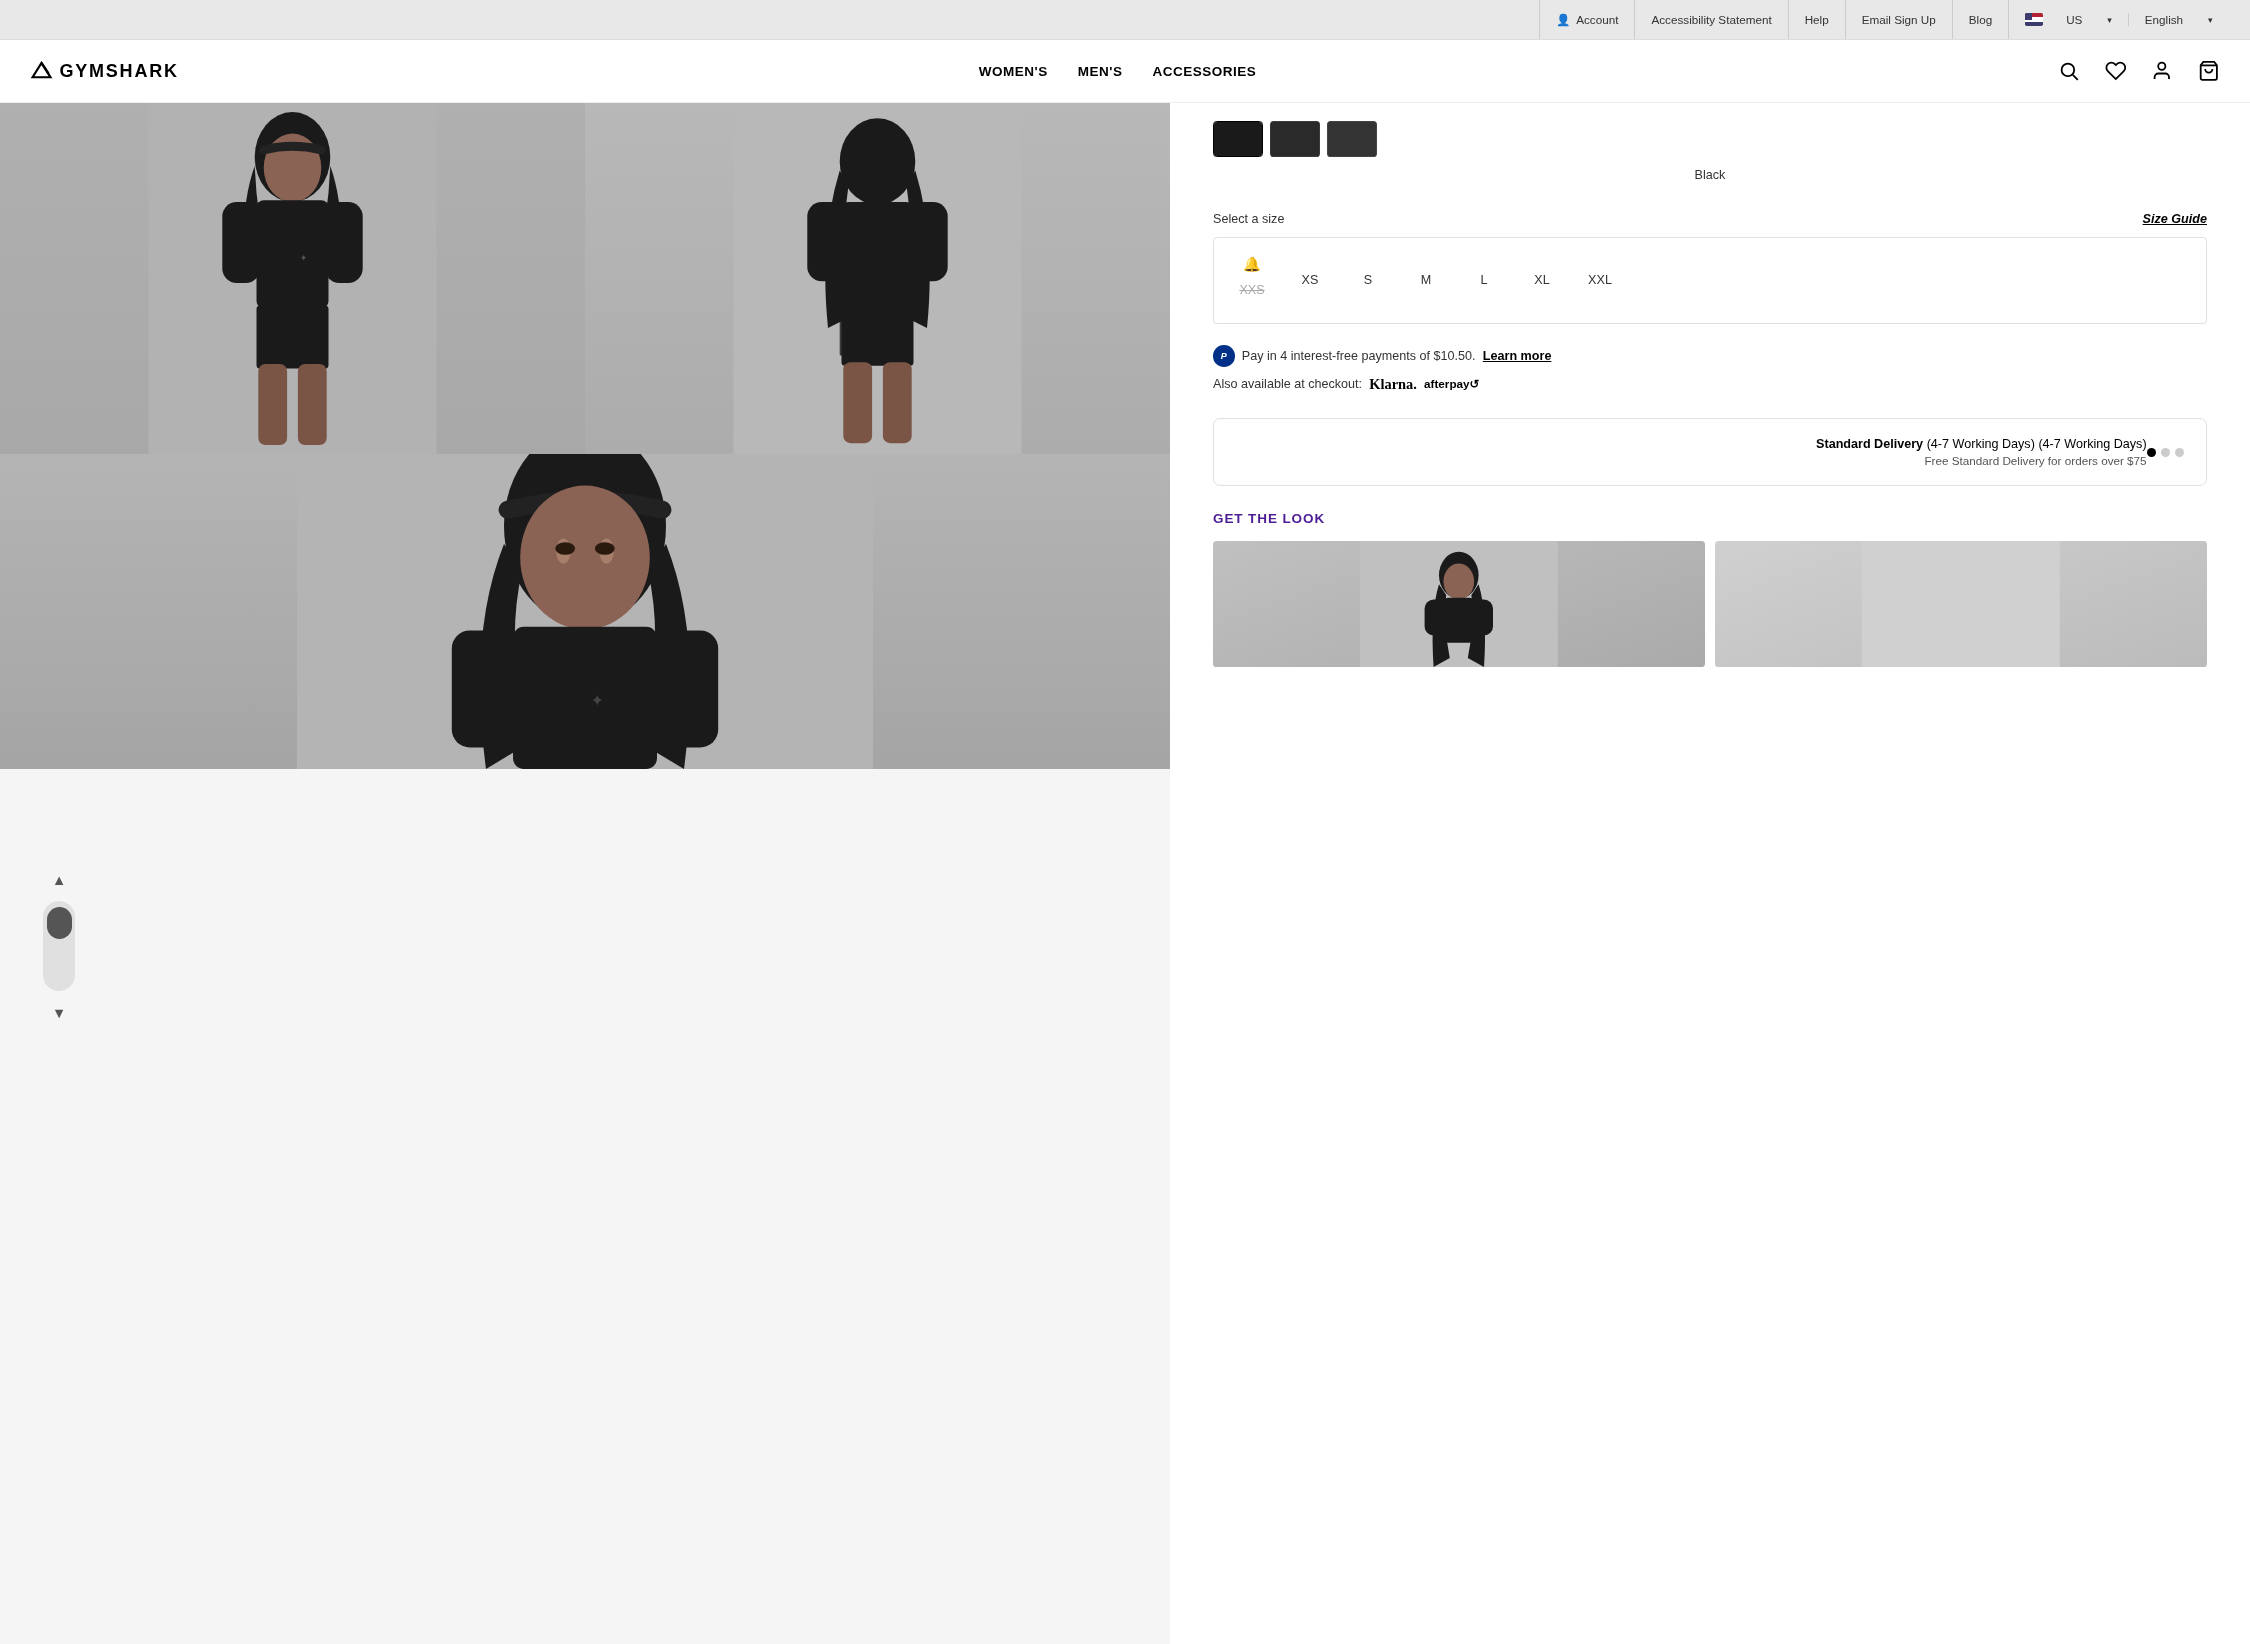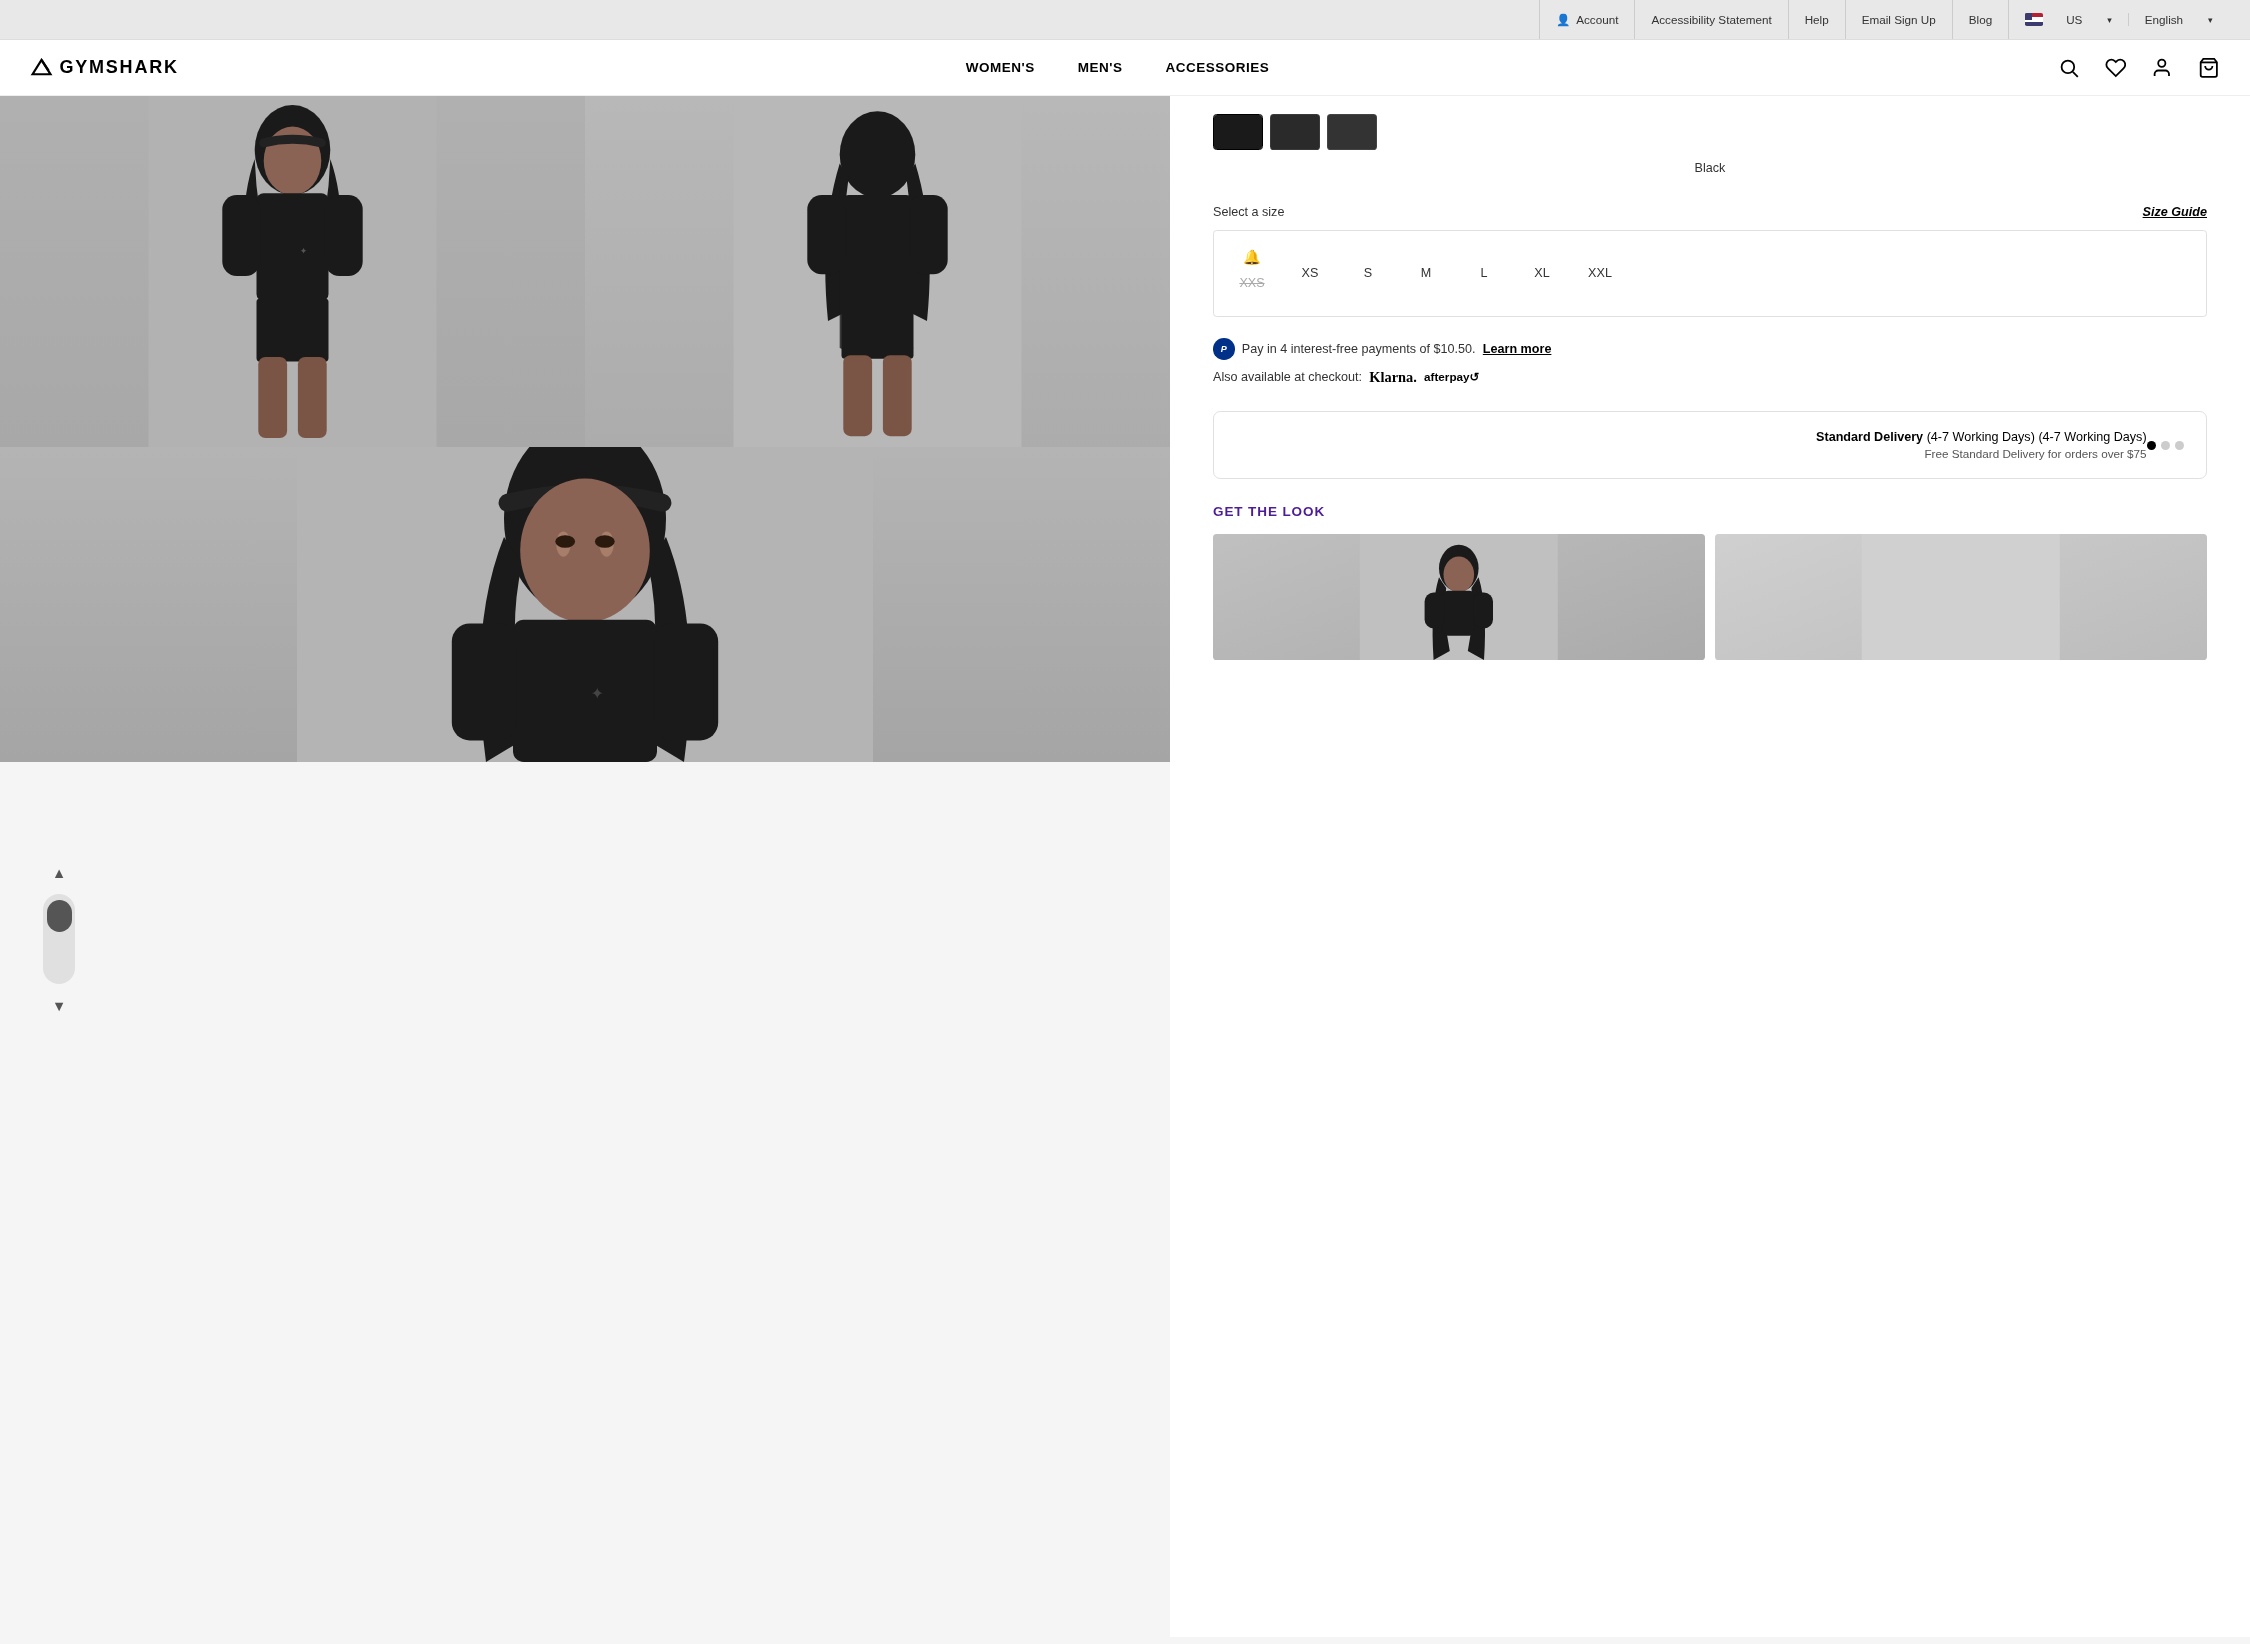--- a/index.html
+++ b/index.html
@@ -56,37 +56,37 @@
     }
     .chevron { font-size: 9px; margin-left: 1.8px; }
 
     
     .main-header {
       background: #fff;
       display: flex;
       align-items: center;
       justify-content: space-between;
       padding: 0 29px;
-      height: 56px;
+      height: 63px;
       border-bottom: 0.9px solid #eee;
     }
     .logo {
       display: flex;
       align-items: center;
       gap: 5.4px;
       font-weight: 900;
       font-size: 20px;
       letter-spacing: 0.9px;
       color: #000;
       text-transform: uppercase;
       cursor: pointer;
     }
     .nav-links {
       display: flex;
-      gap: 43px;
+      gap: 30px;
     }
     .nav-links a {
       text-decoration: none;
       color: #000;
       font-size: 13.5px;
       font-weight: 700;
       letter-spacing: 0.5px;
       text-transform: uppercase;
       cursor: pointer;
     }

